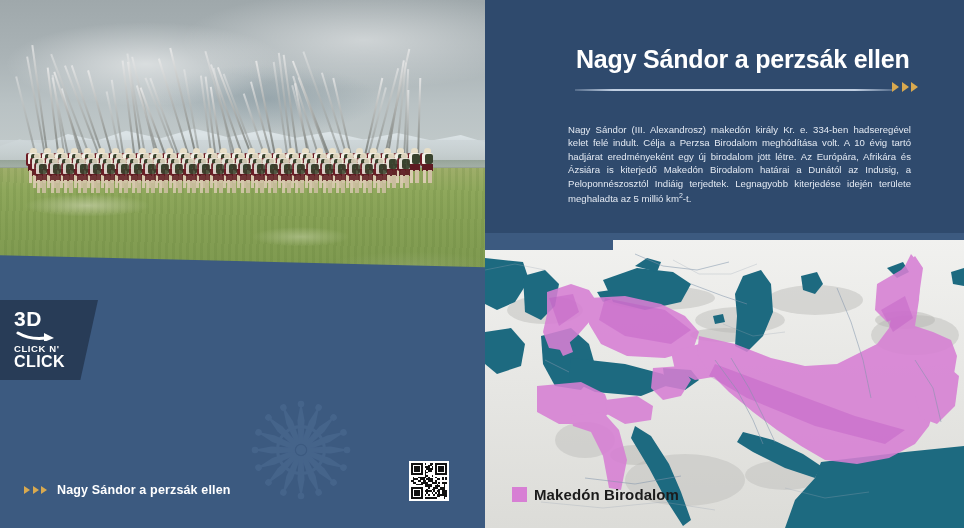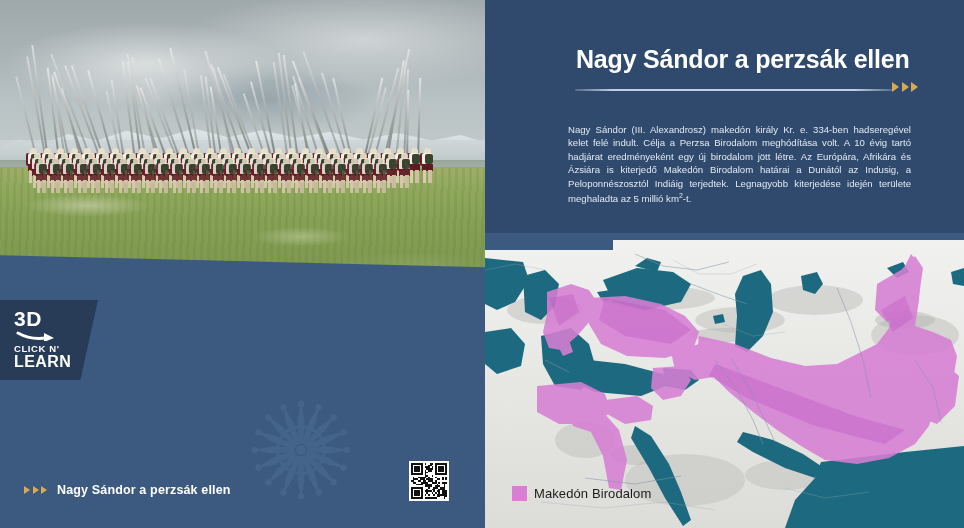--- a/index.html
+++ b/index.html
@@ -252,21 +252,21 @@
     position: absolute;
     left: 512px; top: 486px;
     display: flex; align-items: center; gap: 7px;
     z-index: 5;
   }
   .legend-swatch {
     width: 15px; height: 15px;
     background: #d77fd4;
   }
   .legend-label {
-    color: #1b1b1b; font-size: 13px; font-weight: 400;
+    color: #1b1b1b; font-size: 15px; font-weight: 700;
     letter-spacing: .1px; white-space: nowrap;
   }
 </style>
 </head>
 <body>
 
 <div id="stage">
 
   <div class="left-col">
 
@@ -1064,21 +1064,21 @@
     </svg>
 
     <div class="logo-block"></div>
     <div class="logo-inner">
       <div class="logo-3d">3D</div>
       <svg class="logo-arrow" width="44" height="11" viewBox="0 0 44 11">
         <path d="M2 3 Q 14 10 30 8" stroke="#ffffff" stroke-width="3" fill="none" stroke-linecap="round"></path>
         <path d="M28 3 L38 8 L28 12 Z" fill="#ffffff"></path>
       </svg>
       <div class="logo-click">CLICK N'</div>
-      <div class="logo-learn">LEARN</div>
+      <div class="logo-learn">CLICK</div>
     </div>
 
     <div class="qr">
       <svg width="36" height="36" viewBox="0 0 21 21" shape-rendering="crispEdges">
         <rect width="21" height="21" fill="#fff"></rect>
         <g id="qr-cells" fill="#111">
             <rect x="0" y="0" width="1" height="1"></rect>
             <rect x="1" y="0" width="1" height="1"></rect>
             <rect x="2" y="0" width="1" height="1"></rect>
             <rect x="3" y="0" width="1" height="1"></rect>

